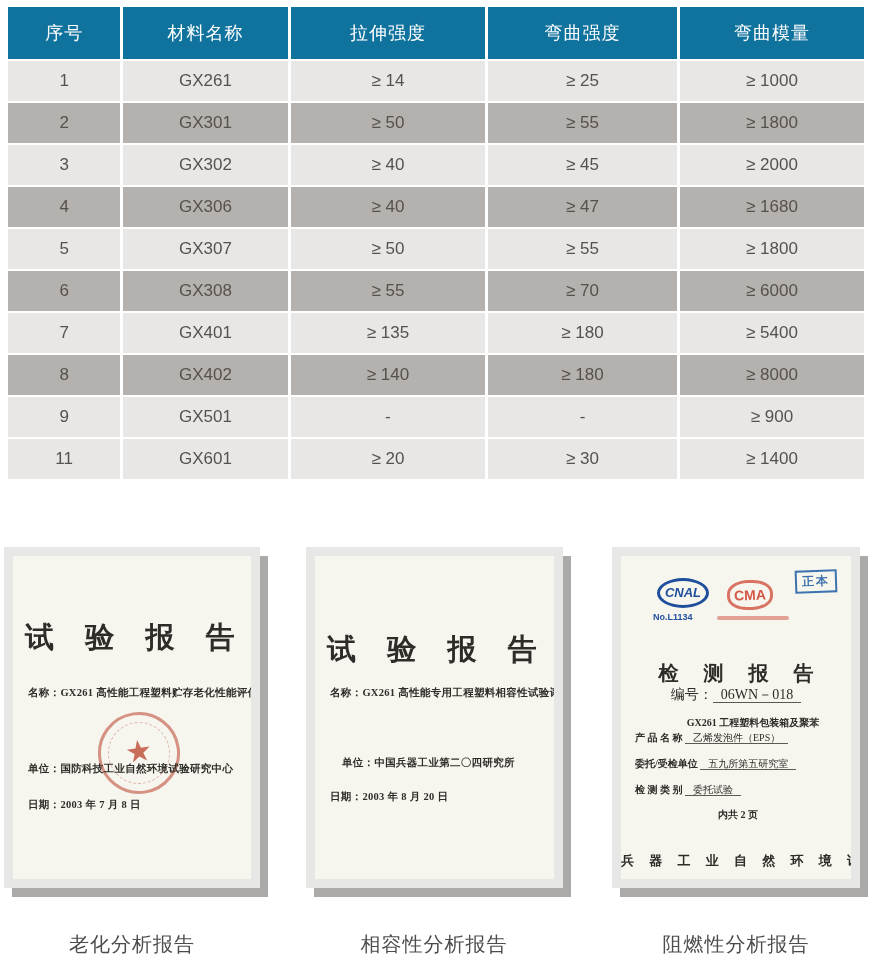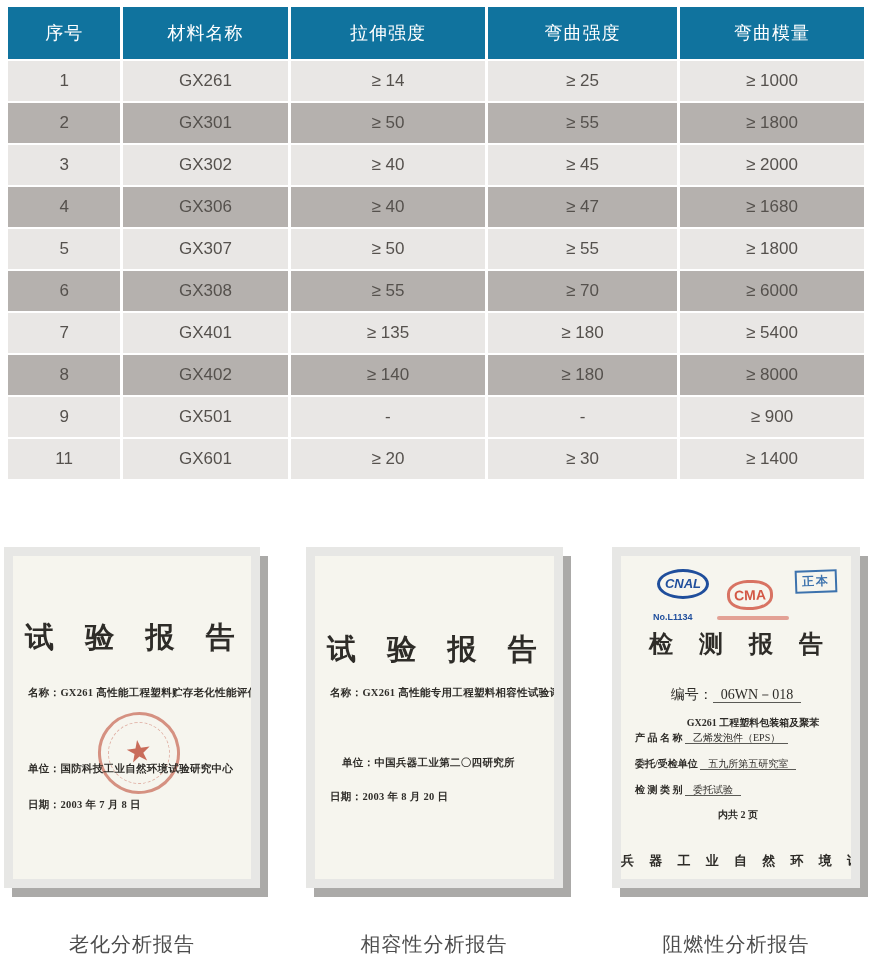--- a/index.html
+++ b/index.html
@@ -64,21 +64,21 @@
     content:"";position:absolute;inset:7px;border:1px dashed rgba(186,62,40,0.35);
     border-radius:50%;
   }
   .stamp .star{
     position:absolute;top:50%;left:50%;transform:translate(-50%,-56%);
     font-size:30px;color:rgba(186,62,40,0.75);font-family:"DejaVu Sans", sans-serif;
   }
 
   
   .cnal{
-    position:absolute;left:36px;top:13px;width:52px;height:30px;
+    position:absolute;left:36px;top:22px;width:52px;height:30px;
     border:3px solid #1f4e9c;border-radius:50%;box-sizing:border-box;
     color:#1f4e9c;font-weight:bold;font-style:italic;text-align:center;
     line-height:24px;font-size:13px;font-family:"Liberation Sans", sans-serif;
   }
   .cnal-no{
     position:absolute;left:32px;top:56px;color:#1f4e9c;font-size:9px;font-weight:bold;
     font-family:"Liberation Sans", sans-serif;
   }
   .cma{
     position:absolute;left:106px;top:24px;width:46px;height:30px;box-sizing:border-box;
@@ -90,22 +90,22 @@
   .cma-sub{
     position:absolute;left:96px;top:60px;width:72px;height:4px;
     background:rgba(204,60,40,0.45);border-radius:2px;
   }
   .zhengben{
     position:absolute;right:14px;top:14px;border:2px solid #3c72ad;color:#3c72ad;
     font-size:12px;padding:1px 5px;letter-spacing:2px;transform:rotate(-2deg);
     font-weight:bold;
   }
   .inspect-title{
-    position:absolute;top:72px;left:0;width:100%;text-align:center;
-    font-size:24px;font-weight:bold;letter-spacing:10px;text-indent:10px;white-space:nowrap;
+    position:absolute;top:104px;left:0;width:100%;text-align:center;
+    font-size:20px;font-weight:bold;letter-spacing:10px;text-indent:10px;white-space:nowrap;
   }
   .no-line{
     position:absolute;top:130px;left:0;width:100%;text-align:center;font-size:14px;
   }
   .u{
     border-bottom:1px solid #5a5a55;padding:0 8px;font-weight:normal;
   }
   .f3{
     position:absolute;left:14px;right:10px;font-size:10px;font-weight:bold;white-space:nowrap;
   }

